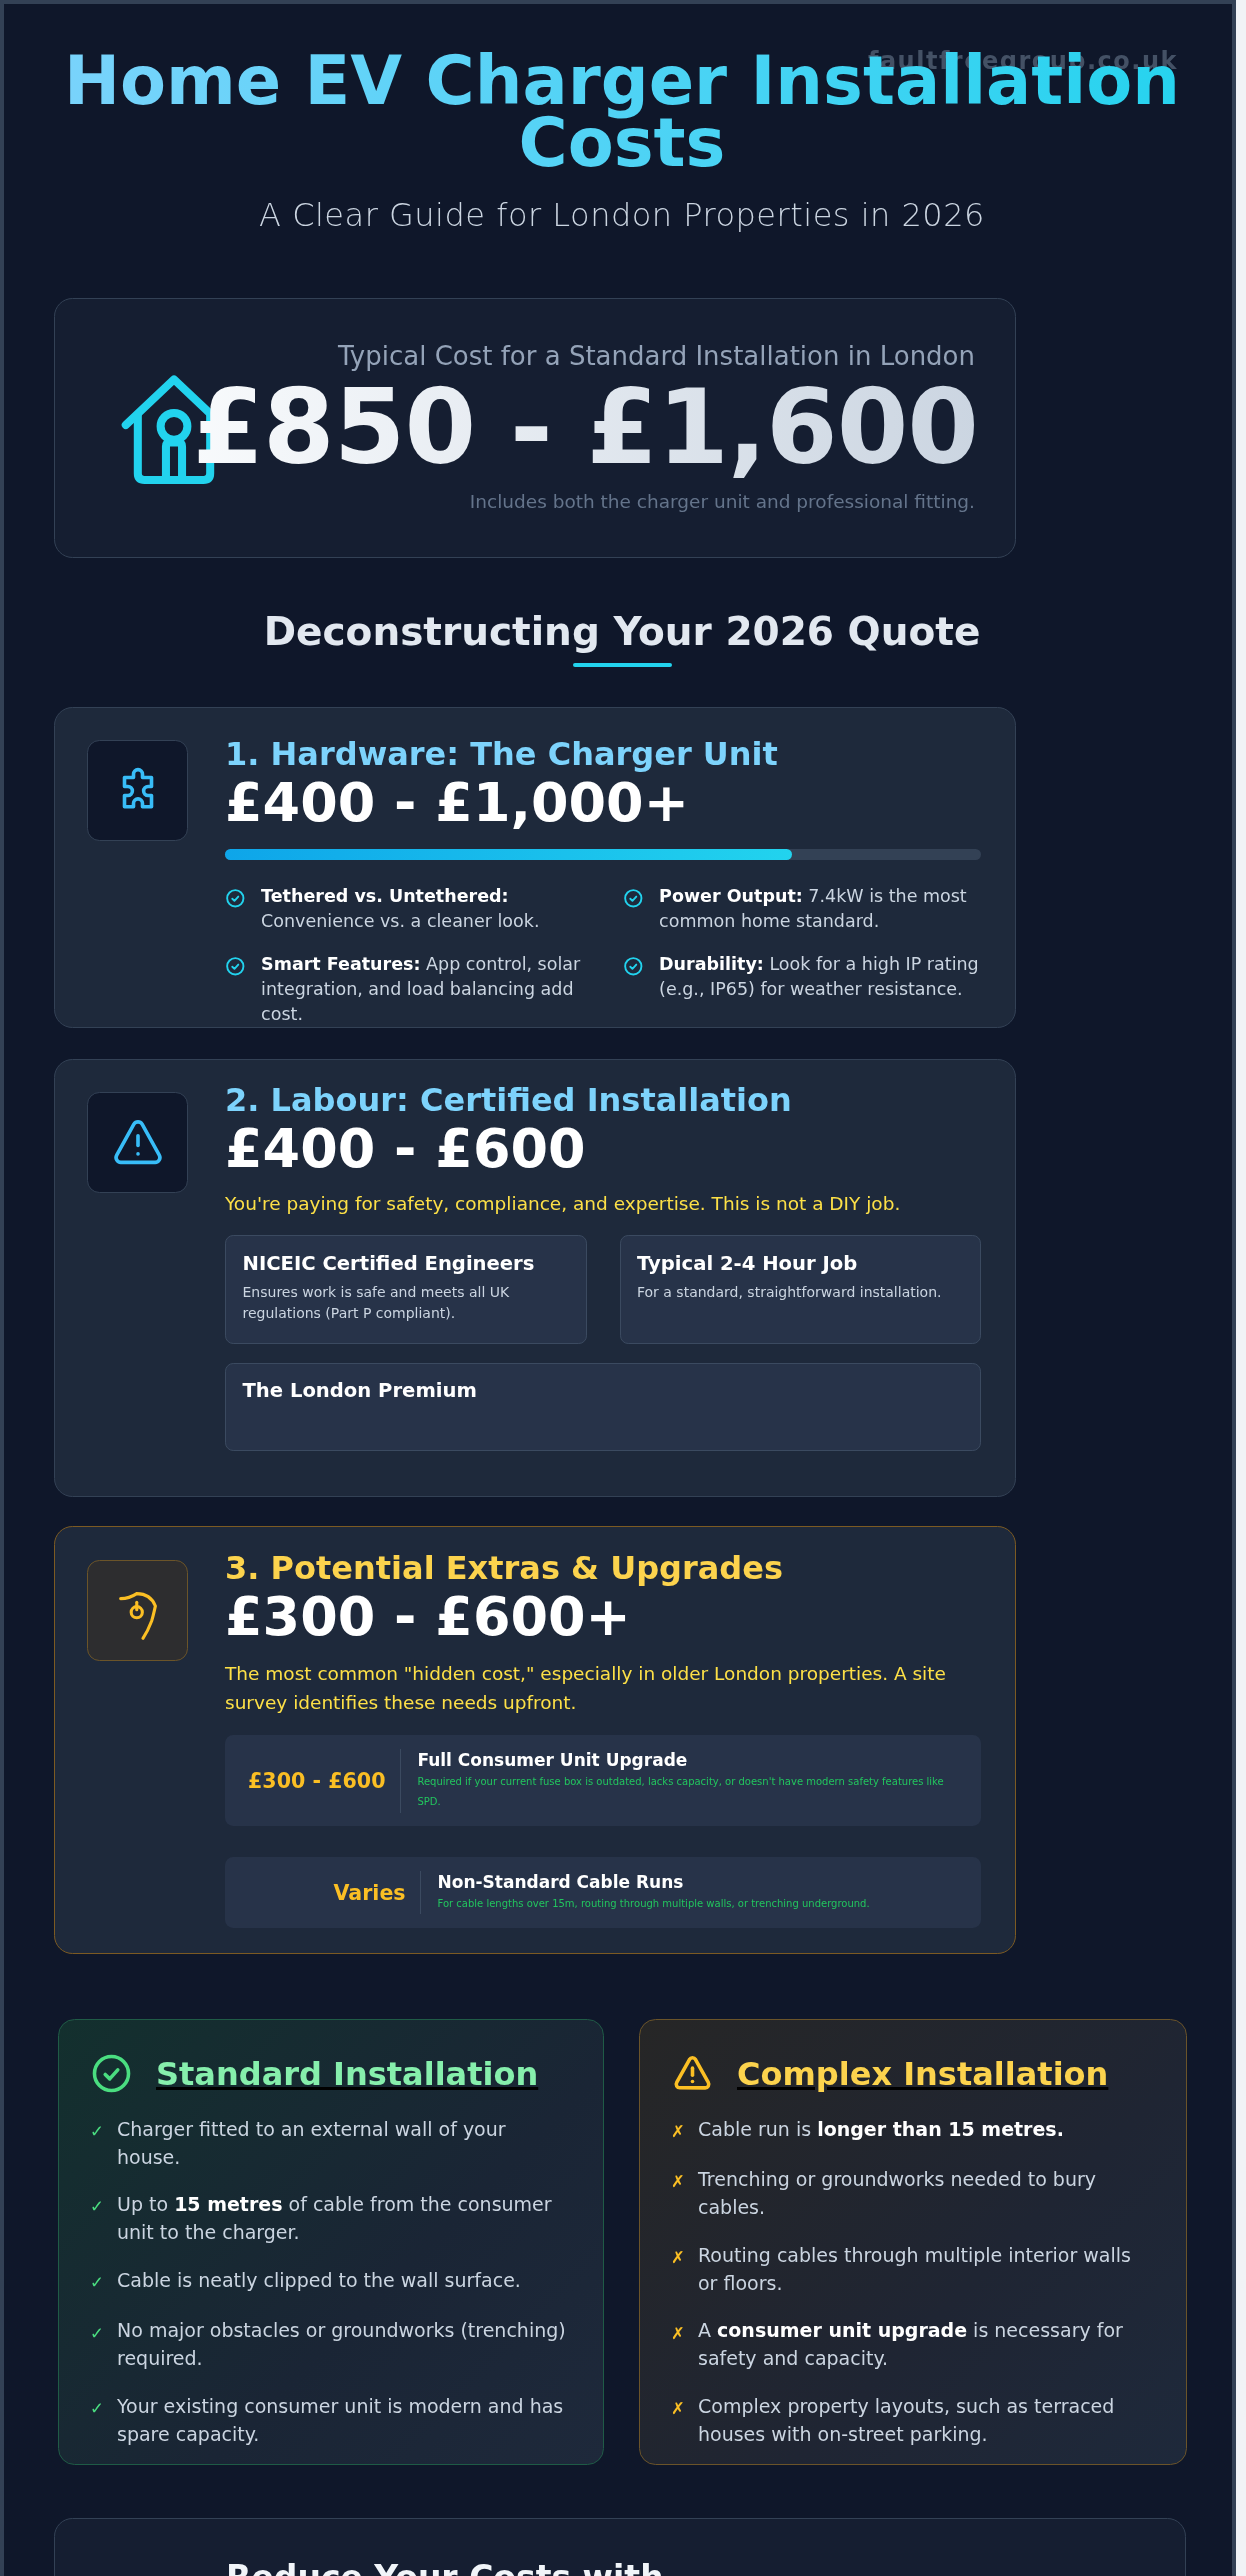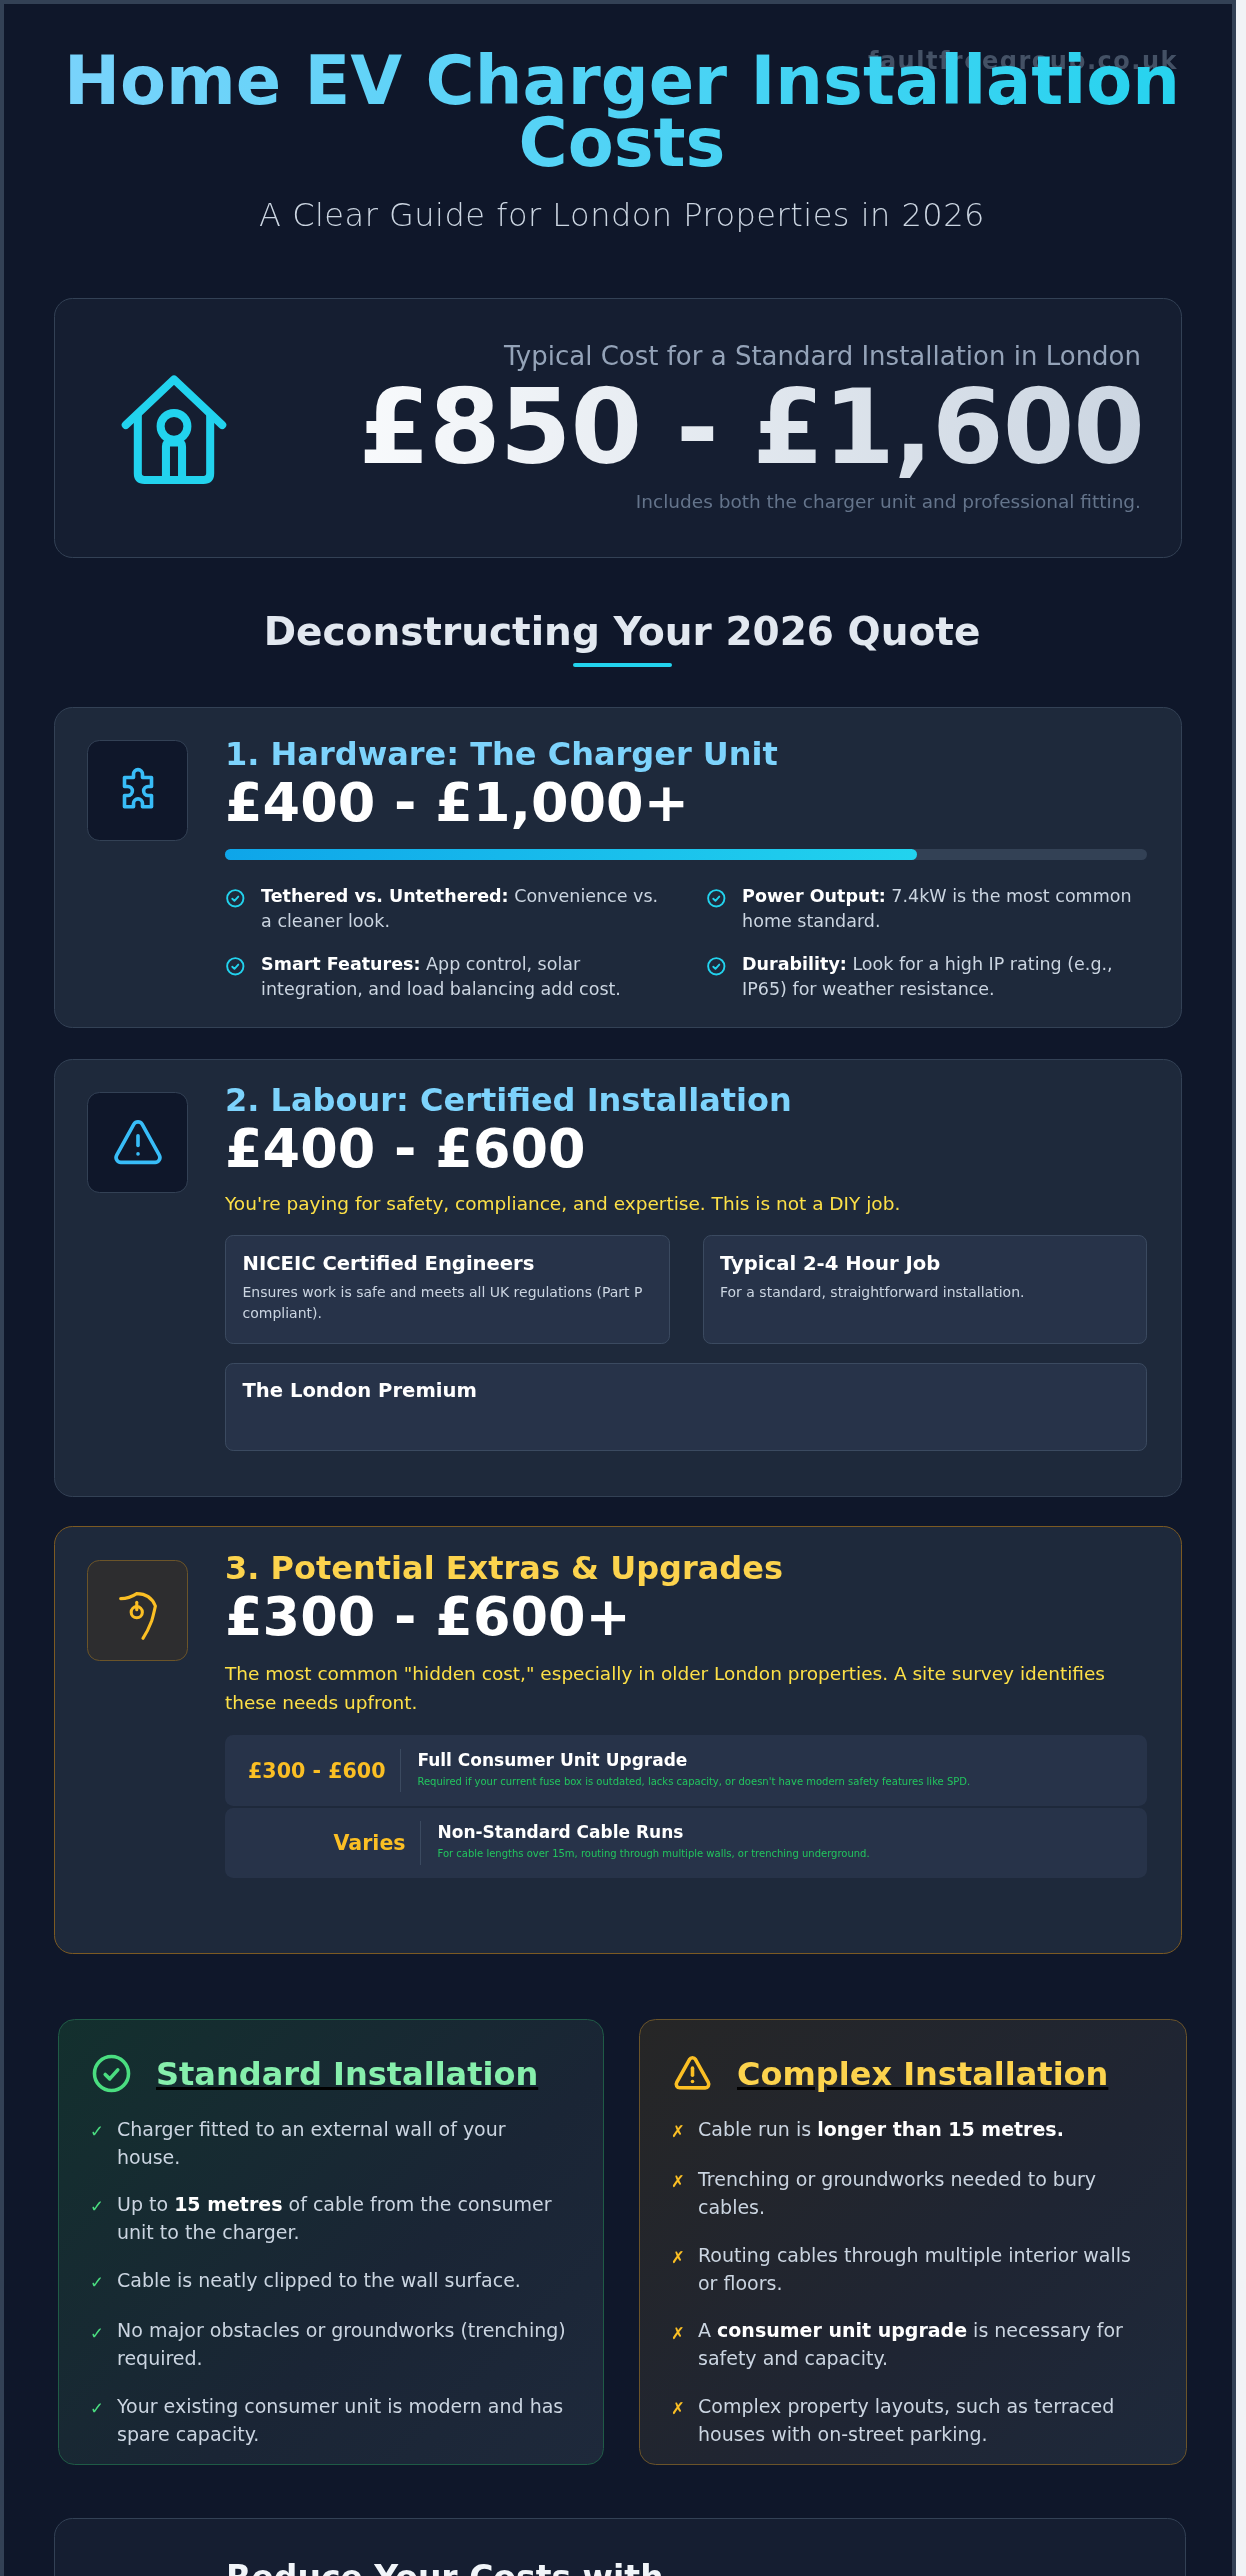--- a/index.html
+++ b/index.html
@@ -17,21 +17,21 @@
     position: absolute; left: 0; top: 46px; width: 1236px; text-align: center;
     font-size: 67px; font-weight: 700; line-height: 62px; z-index: 2;
     background: linear-gradient(90deg, #7dd3fc 0%, #22d3ee 100%);
     -webkit-background-clip: text; background-clip: text; color: transparent;
   }
   .subtitle {
     position: absolute; left: 0; top: 192px; width: 1236px; text-align: center;
     font-size: 32px; font-weight: 200; color: #cbd5e1; letter-spacing: 0.5px;
   }
   .card {
-    position: absolute; left: 50px; width: 1128px; border: 1px solid #334155;
+    position: absolute; left: 50px; width: 962px; border: 1px solid #334155;
     border-radius: 18.5px;
   }
   .hero { top: 294px; height: 260px; background: #151e31; }
   .hero-icon { position: absolute; left: 52px; top: 63px; width: 134px; height: 134px; }
   .hero-label {
     position: absolute; right: 40px; top: 42px; font-size: 26px; color: #94a3b8; text-align: right;
   }
   .hero-price {
     position: absolute; right: 37px; top: 77px; font-size: 103px; font-weight: 700; line-height: 103px;
     background: linear-gradient(90deg, #f8fafc, #cbd5e1);
@@ -76,21 +76,21 @@
   .feat b { color: #ffffff; font-weight: 700; }
   .sub-grid { display: grid; grid-template-columns: 1fr 1fr; column-gap: 33px; row-gap: 18.5px; margin-top: 17.5px; }
   .sub-box {
     background: #273349; border: 1px solid #3b4a60; border-radius: 8.2px; padding: 15.5px 16.5px 17.5px;
     min-height: 109px;
   }
   .sub-box.wide { grid-column: 1 / 3; min-height: 88px; }
   .sub-box h4 { font-size: 19.6px; font-weight: 700; color: #ffffff; line-height: 24px; margin-bottom: 6.2px; }
   .sub-box p { font-size: 14px; color: #cbd5e1; line-height: 20.6px; }
   .extra-row {
-    display: flex; align-items: center; background: #273349; border-radius: 8.2px; margin-top: 2px;
+    display: flex; align-items: center; background: #273349; border-radius: 8.2px; margin-top: 31px;
     padding: 13.4px 0;
   }
   .extra-price {
     flex: 0 0 auto; text-align: right; font-size: 20.6px; font-weight: 700; color: #fbbf24;
     padding: 0 14.4px 0 23px;
   }
   .extra-sep { align-self: stretch; width: 1px; background: #3b4a60; }
   .extra-text { padding: 0 18.5px 0 16.5px; }
   .extra-text h4 { font-size: 17px; color: #ffffff; font-weight: 700; line-height: 23px; }
   .extra-text p { font-size: 10px; color: #22c55e; line-height: 20.6px; }

